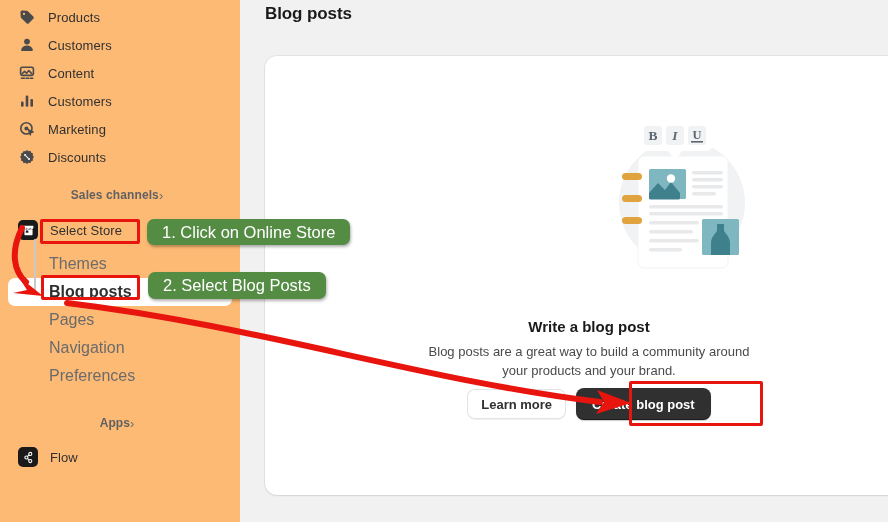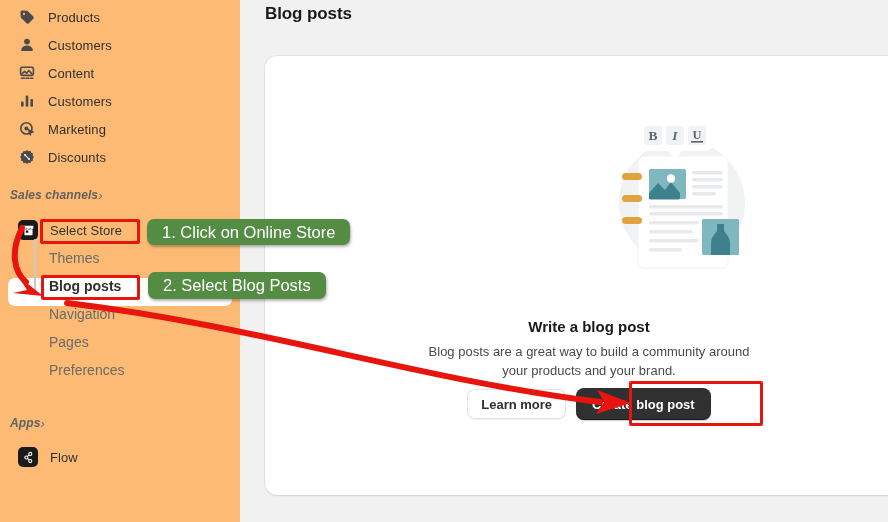--- a/index.html
+++ b/index.html
@@ -28,36 +28,35 @@
     display: flex; align-items: center; justify-content: center;
     color: #4A4A4A; flex: 0 0 18px;
   }
   .nav-ico svg { display: block; }
   .nav-label {
     font-size: 13px; color: #303030; letter-spacing: .1px;
     white-space: nowrap;
   }
 
   .section-head {
-    display: flex; align-items: center; justify-content: flex-start;
+    display: flex; align-items: center; justify-content: center;
     height: 26px; margin: 0 8px; padding: 0 8px 0 2px;
     cursor: pointer;
-    font-style: italic;
   }
   .section-title {
     font-size: 12px; font-weight: bold; color: #616161; letter-spacing: .1px;
   }
   .chev { color: #6b6b6b; font-size: 13px; line-height: 1; }
 
   
   .sub-item {
-    display: flex; 
+    display: flex; align-items: center;
     height: 28px; margin: 0 8px 0 8px;
     padding-left: 41px; border-radius: 7px;
-    font-size: 14px; color: #6B6B6B; cursor: pointer;
+    font-size: 16px; color: #6B6B6B; cursor: pointer;
   }
   .sub-item.selected {
     background: #FFFFFF; color: #303030; font-weight: bold;
   }
   .sub-rail {
     position: absolute; left: 34px; width: 2px;
     background: #C9C9C9; border-radius: 1px;
   }
 
   .store-ico {
@@ -222,24 +221,24 @@
 
       <div class="sub-rail" style="top:57px; height:52px;"></div>
 
       <div class="sub-item" style="margin-top:6px;">
         <span>Themes</span>
       </div>
       <div class="sub-item selected">
         <span>Blog posts</span>
       </div>
       <div class="sub-item">
+        <span>Pages</span>
+      </div>
+      <div class="sub-item">
         <span>Navigation</span>
-      </div>
-      <div class="sub-item">
-        <span>Pages</span>
       </div>
       <div class="sub-item">
         <span>Preferences</span>
       </div>
     </div>
 
     <div style="position:absolute; left:0; top:410px; width:240px;">
       <div class="section-head">
         <span class="section-title">Apps</span>
         <span class="chev">›</span>

